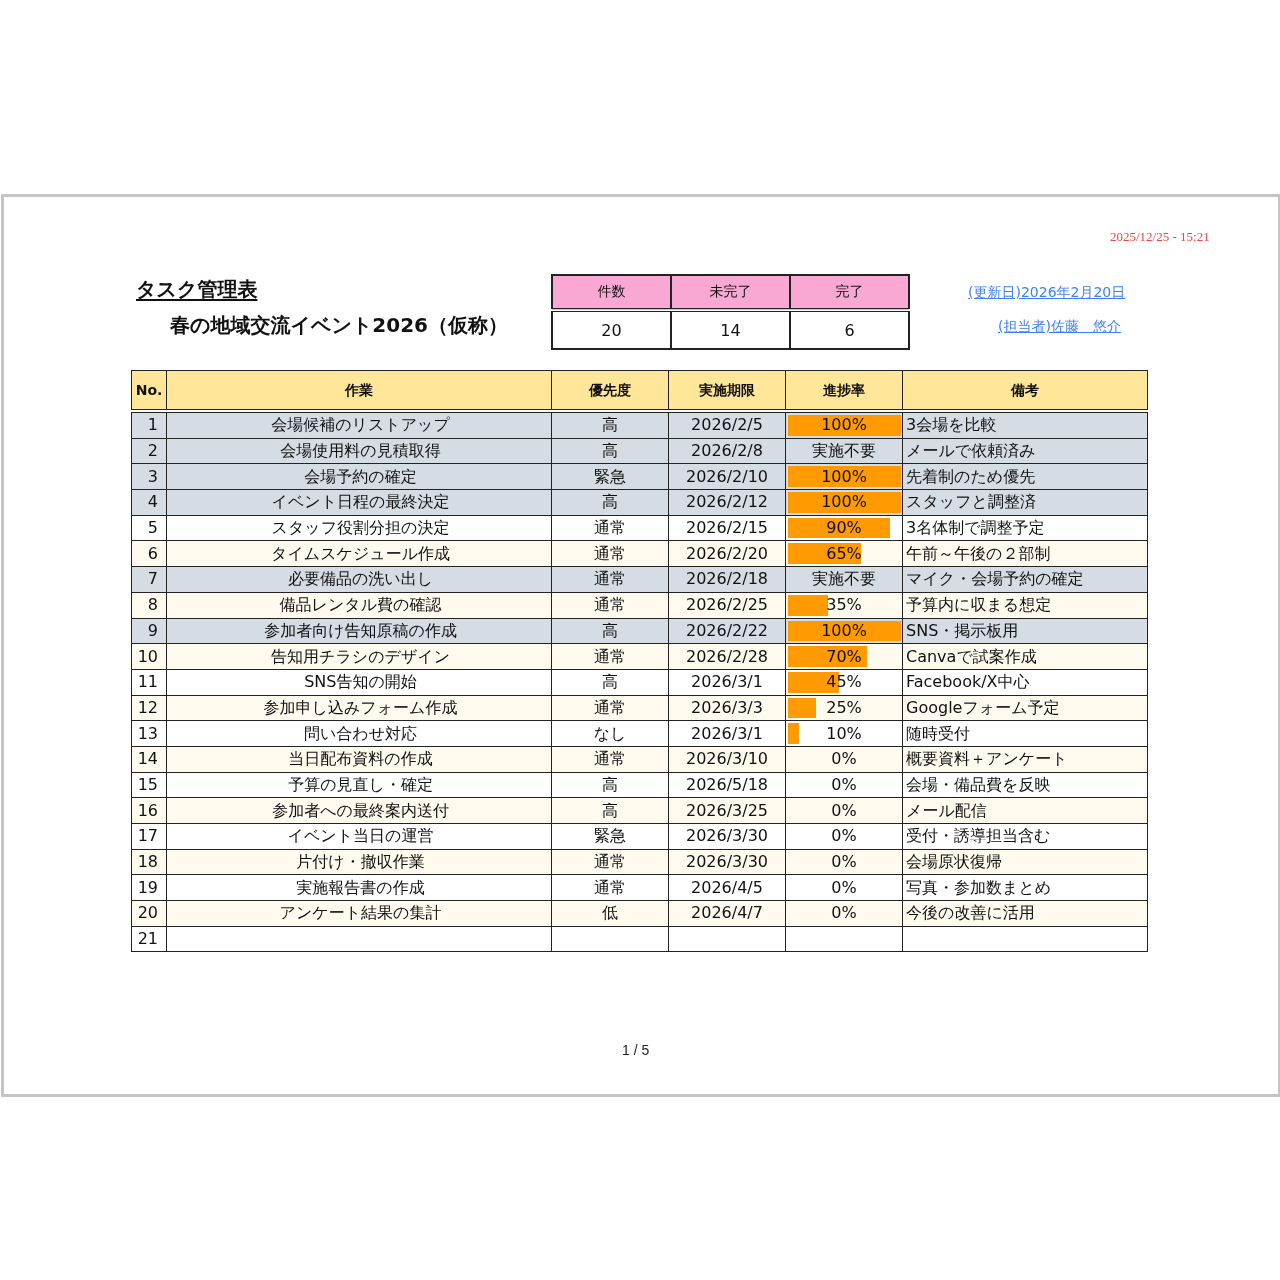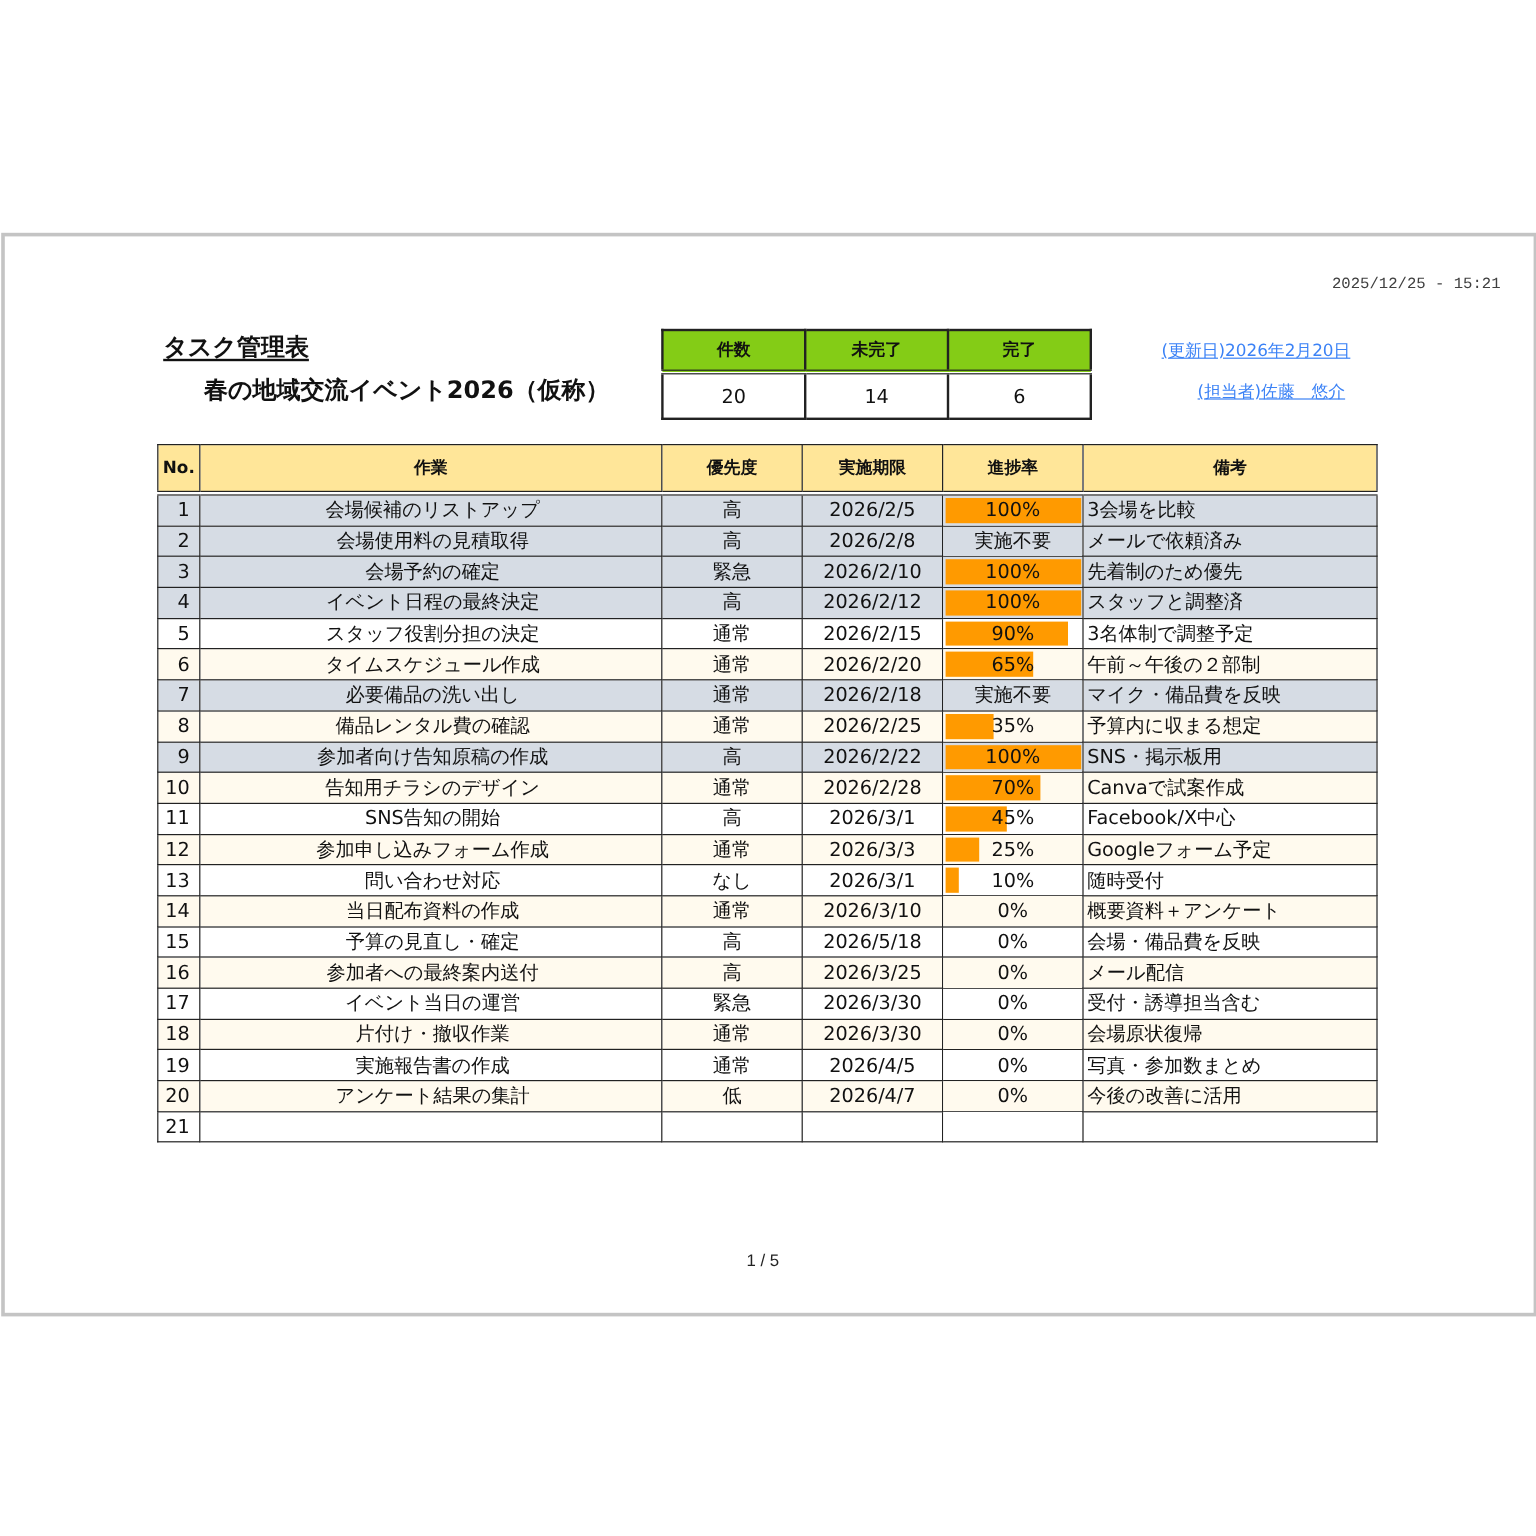--- a/index.html
+++ b/index.html
@@ -1,23 +1,23 @@
 <!DOCTYPE html>
 <html><head>
 <meta charset="utf-8">
 <style>
   html, body { margin:0; padding:0; background:#ffffff; }
   body { width:1280px; height:1280px; position:relative; font-family:"DejaVu Sans", "Liberation Sans", sans-serif; color:#111; overflow:hidden; }
   .page { position:absolute; left:1px; top:194px; width:1274px; height:897px; border:3px solid #c4c4c4; background:#fff; }
-  .stamp { position:absolute; left:1110px; top:229px; font-size:13px; font-family:Liberation Mono, monospace; color:#404040; }
+  .stamp { position:absolute; left:1110px; top:229px; font-size:13px; font-family:Liberation Serif, serif; color:#ef4444; }
   .doc-title { position:absolute; left:136px; top:276px; font-size:20px; font-weight:bold; text-decoration:underline; text-underline-offset:3px; }
   .event-title { position:absolute; left:170px; top:312px; font-size:20px; font-weight:bold; }
   .summary { position:absolute; left:551px; top:274px; border-collapse:collapse; }
   .summary td { width:115px; text-align:center; border:2px solid #222; font-size:16px; }
-  .summary tr.h td { background:#84cc16; font-weight:bold; font-size:14px; height:30px; border-bottom:4px double #222; }
+  .summary tr.h td { background:#f9a8d4; font-weight:normal; font-size:14px; height:30px; border-bottom:4px double #222; }
   .summary tr.v td { height:34px; background:#fff; }
   .meta { position:absolute; font-size:14px; color:#3b82f6;text-decoration:underline; }
   .meta.updated { left:968px; top:284px; }
   .meta.owner { left:998px; top:318px; }
   .tasks { position:absolute; left:131px; top:370px; border-collapse:collapse; table-layout:fixed; }
   .tasks th, .tasks td { border:1.5px solid #222; padding:0; font-size:16px; height:24.7px; line-height:22px; white-space:nowrap; overflow:hidden; }
   .tasks th { background:#ffe699; font-size:14px; font-weight:bold; height:38px; border-bottom:4px double #222; }
   .tasks td.no { text-align:right; padding-right:8px; }
   .tasks td.task { padding-left:3px; text-align:center; }
   .tasks td.c { text-align:center; }
@@ -125,21 +125,21 @@
         <td class="c">2026/2/20</td>
         <td class="prog"><div class="bar" style="width: 73.45px; background: rgb(255, 154, 0);"></div><span class="prog-label">65%</span></td>
         <td class="note">午前～午後の２部制</td>
       </tr>
       <tr class="done">
         <td class="no">7</td>
         <td class="task">必要備品の洗い出し</td>
         <td class="c">通常</td>
         <td class="c">2026/2/18</td>
         <td class="prog"><span class="prog-label">実施不要</span></td>
-        <td class="note">マイク・備品費を反映</td>
+        <td class="note">マイク・会場予約の確定</td>
       </tr>
       <tr class="cream">
         <td class="no">8</td>
         <td class="task">備品レンタル費の確認</td>
         <td class="c">通常</td>
         <td class="c">2026/2/25</td>
         <td class="prog"><div class="bar" style="width: 39.55px; background: rgb(255, 154, 0);"></div><span class="prog-label">35%</span></td>
         <td class="note">予算内に収まる想定</td>
       </tr>
       <tr class="done">

